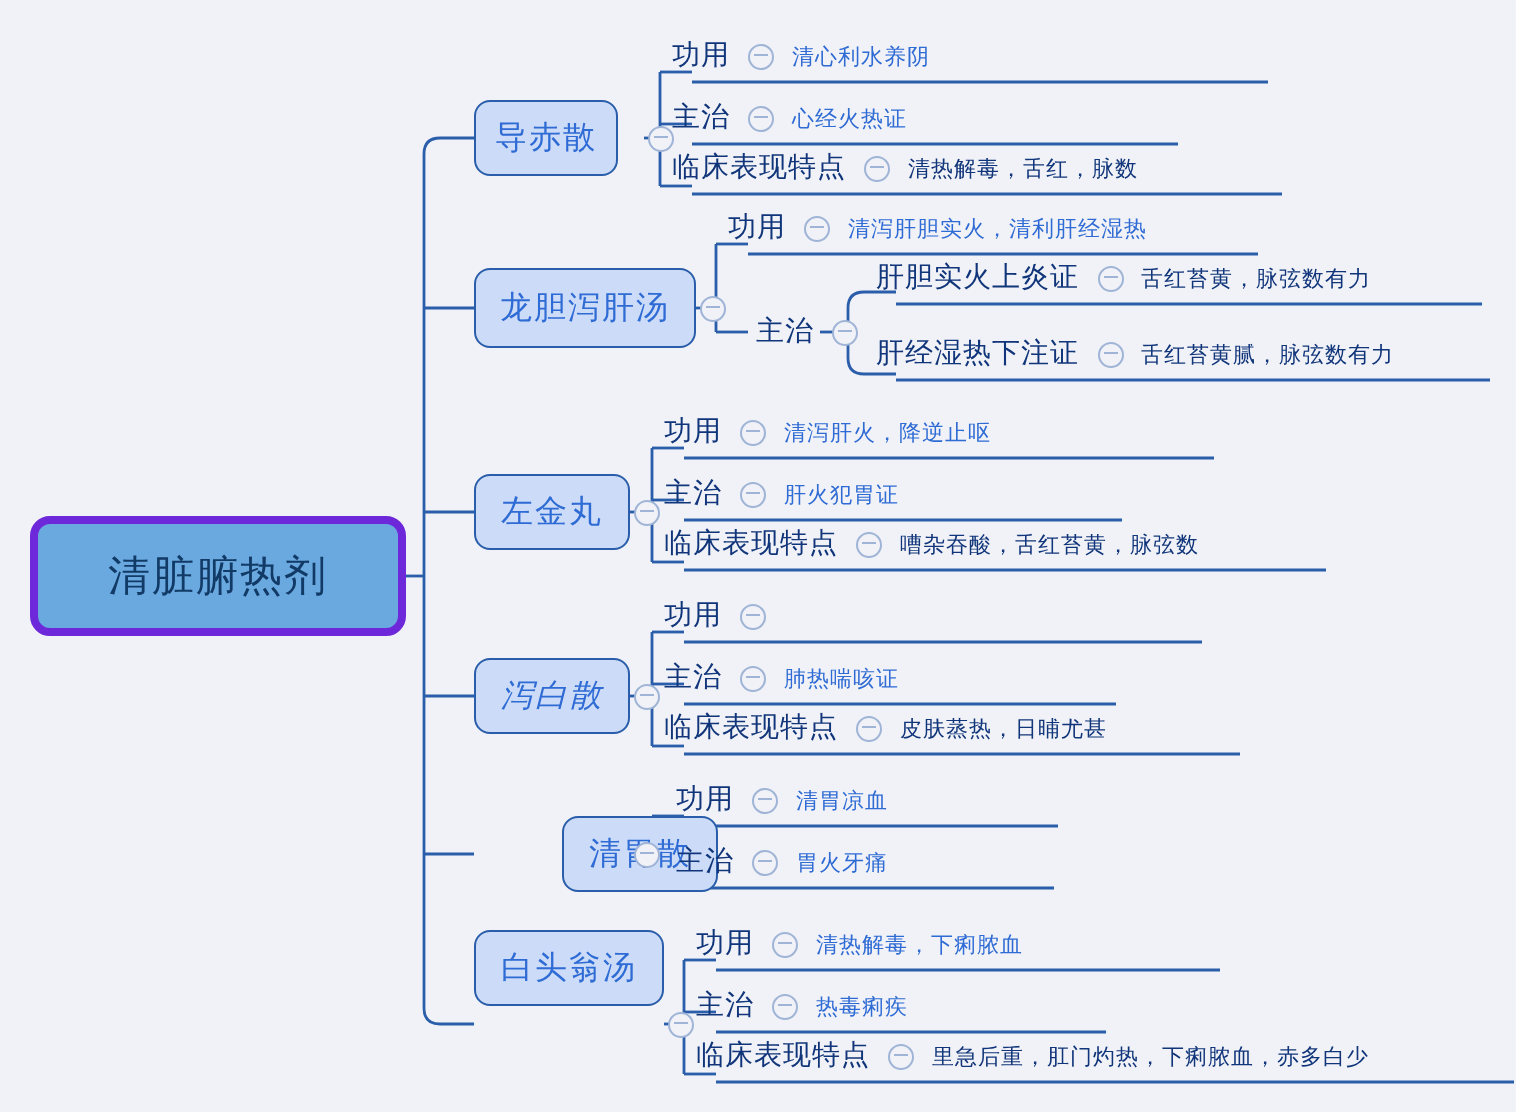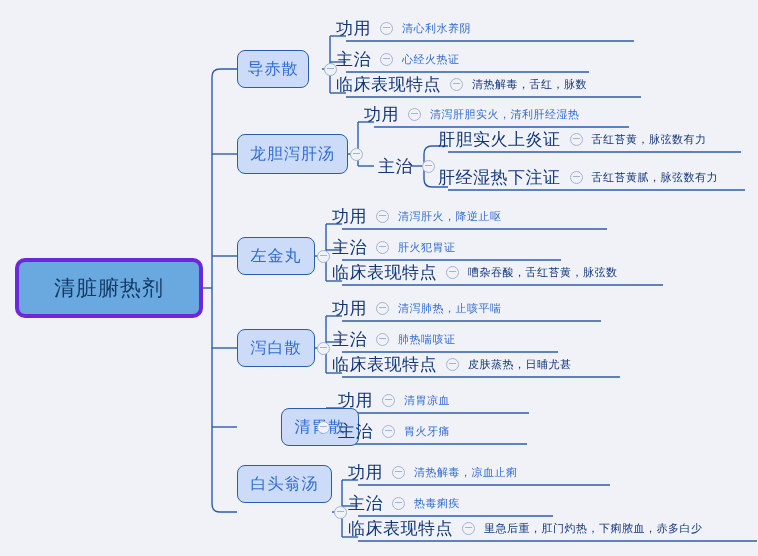--- a/index.html
+++ b/index.html
@@ -56,21 +56,21 @@
   
   .leaf {
     position: absolute;
     display: flex;
     align-items: center;
     height: 26px;
     white-space: nowrap;
   }
   .leaf .lbl {
     color: #10357a;
-    font-size: 17px;
+    font-size: 14px;
     letter-spacing: .5px;
   }
   .leaf .val {
     color: #2f6bd4;
     font-size: 11px;
     letter-spacing: .5px;
   }
   .leaf .val.dark {
     color: #10357a;
   }
@@ -201,21 +201,21 @@
   <div class="node topic-node" style="left:237px; top:134px; width:111px; height:40px;">
     <span>龙胆泻肝汤</span>
   </div>
   <div class="node-toggle" style="left:350px; top:148px;"></div>
 
   <div class="node topic-node" style="left:237px; top:237px; width:78px; height:38px;">
     <span>左金丸</span>
   </div>
   <div class="node-toggle" style="left:317px; top:250px;"></div>
 
-  <div class="node topic-node" style="left:237px; top:329px; width:78px; height:38px;">
+  <div class="node topic-node" style="left:237px; top:329px; width:78px; height:38px;font-style:italic;">
     <span>泻白散</span>
   </div>
   <div class="node-toggle" style="left:317px; top:342px;"></div>
 
   <div class="node topic-node" style="left:237px; top:408px; width:78px; height:38px;margin-left:44px;">
     <span>清胃散</span>
   </div>
   <div class="node-toggle" style="left:317px; top:421px;"></div>
 
   <div class="node topic-node" style="left:237px; top:465px; width:95px; height:38px;">
@@ -271,21 +271,20 @@
   </div>
   <div class="leaf" style="left:332px; top:259px;">
     <span class="lbl">临床表现特点</span>
     <span class="toggle"></span>
     <span class="val dark">嘈杂吞酸，舌红苔黄，脉弦数</span>
   </div>
 
   <div class="leaf" style="left:332px; top:295px;">
     <span class="lbl">功用</span>
     <span class="toggle"></span>
-    <span class="val">清泻肺热，止咳平喘</span>
   </div>
   <div class="leaf" style="left:332px; top:326px;">
     <span class="lbl">主治</span>
     <span class="toggle"></span>
     <span class="val">肺热喘咳证</span>
   </div>
   <div class="leaf" style="left:332px; top:351px;">
     <span class="lbl">临床表现特点</span>
     <span class="toggle"></span>
     <span class="val dark">皮肤蒸热，日晡尤甚</span>
@@ -298,21 +297,21 @@
   </div>
   <div class="leaf" style="left:338px; top:418px;">
     <span class="lbl">主治</span>
     <span class="toggle"></span>
     <span class="val">胃火牙痛</span>
   </div>
 
   <div class="leaf" style="left:348px; top:459px;">
     <span class="lbl">功用</span>
     <span class="toggle"></span>
-    <span class="val">清热解毒，凉血止痢</span>
+    <span class="val">清热解毒，下痢脓血</span>
   </div>
   <div class="leaf" style="left:348px; top:490px;">
     <span class="lbl">主治</span>
     <span class="toggle"></span>
     <span class="val">热毒痢疾</span>
   </div>
   <div class="leaf" style="left:348px; top:515px;">
     <span class="lbl">临床表现特点</span>
     <span class="toggle"></span>
     <span class="val dark">里急后重，肛门灼热，下痢脓血，赤多白少</span>

